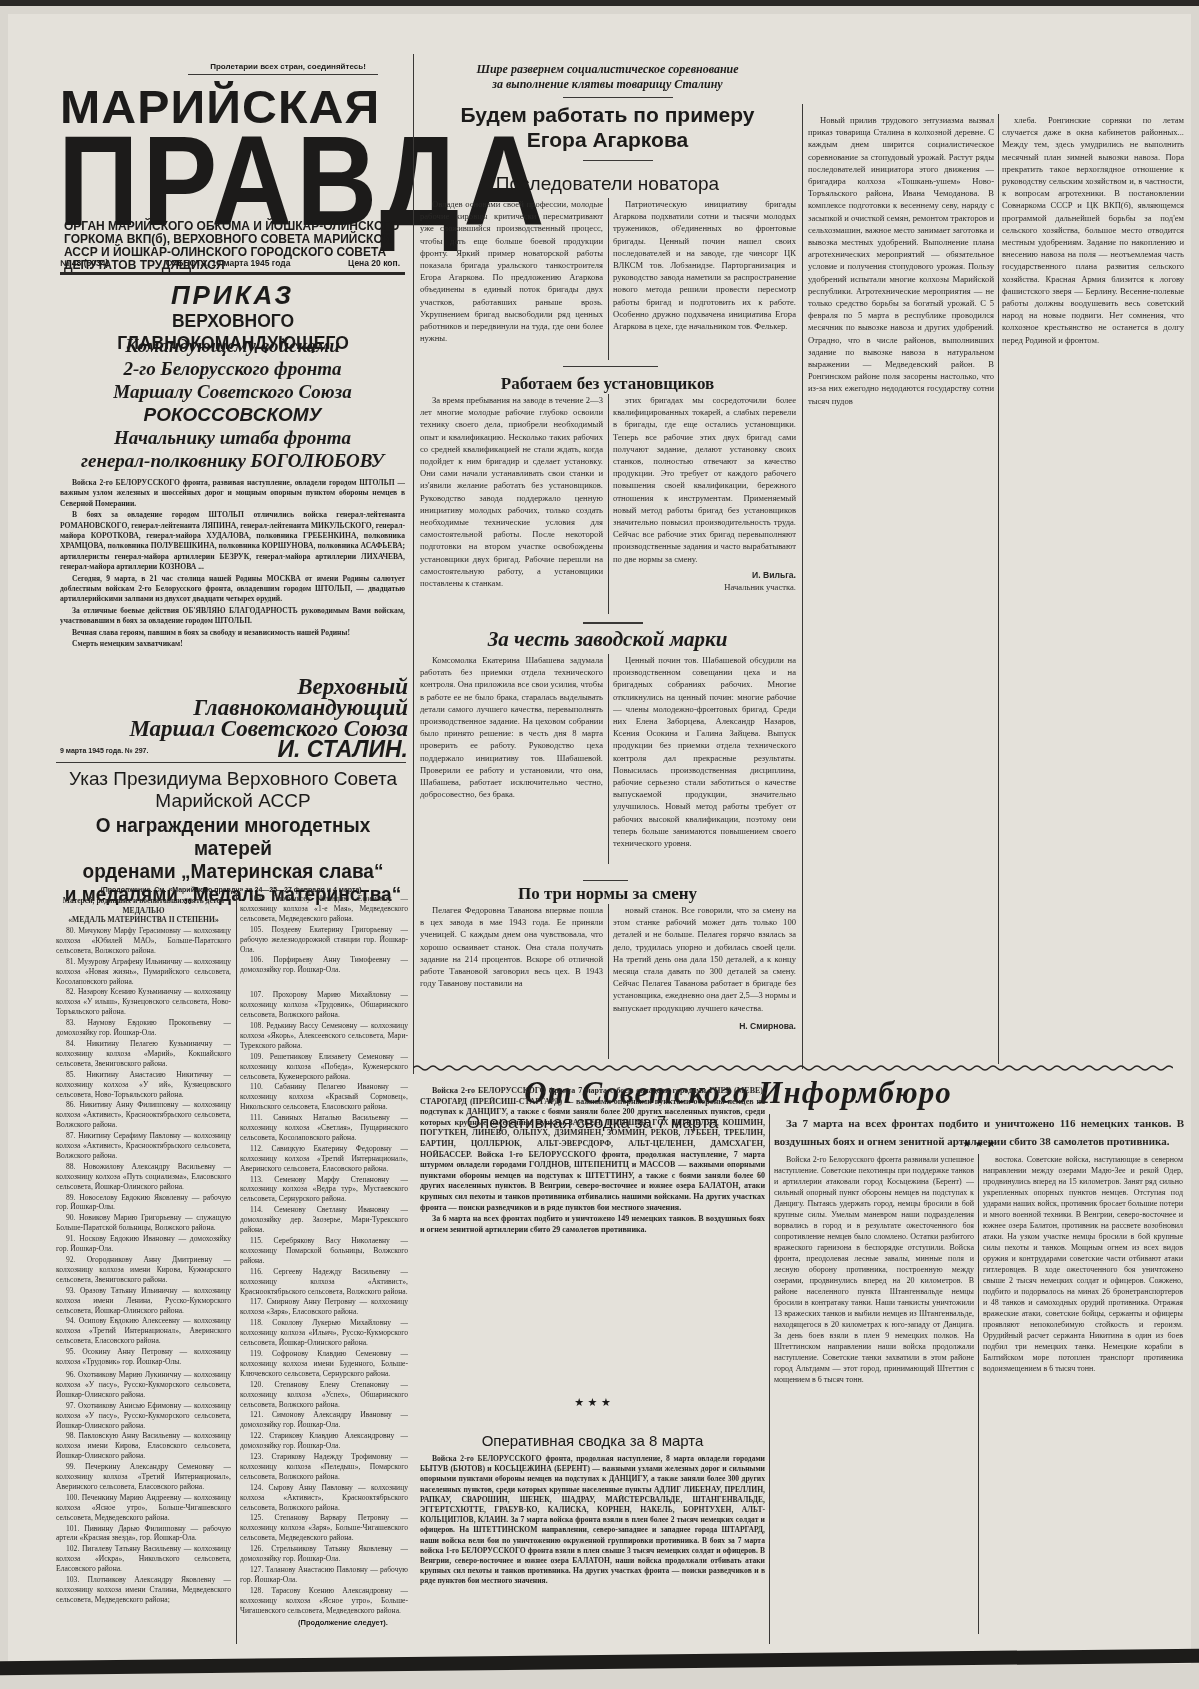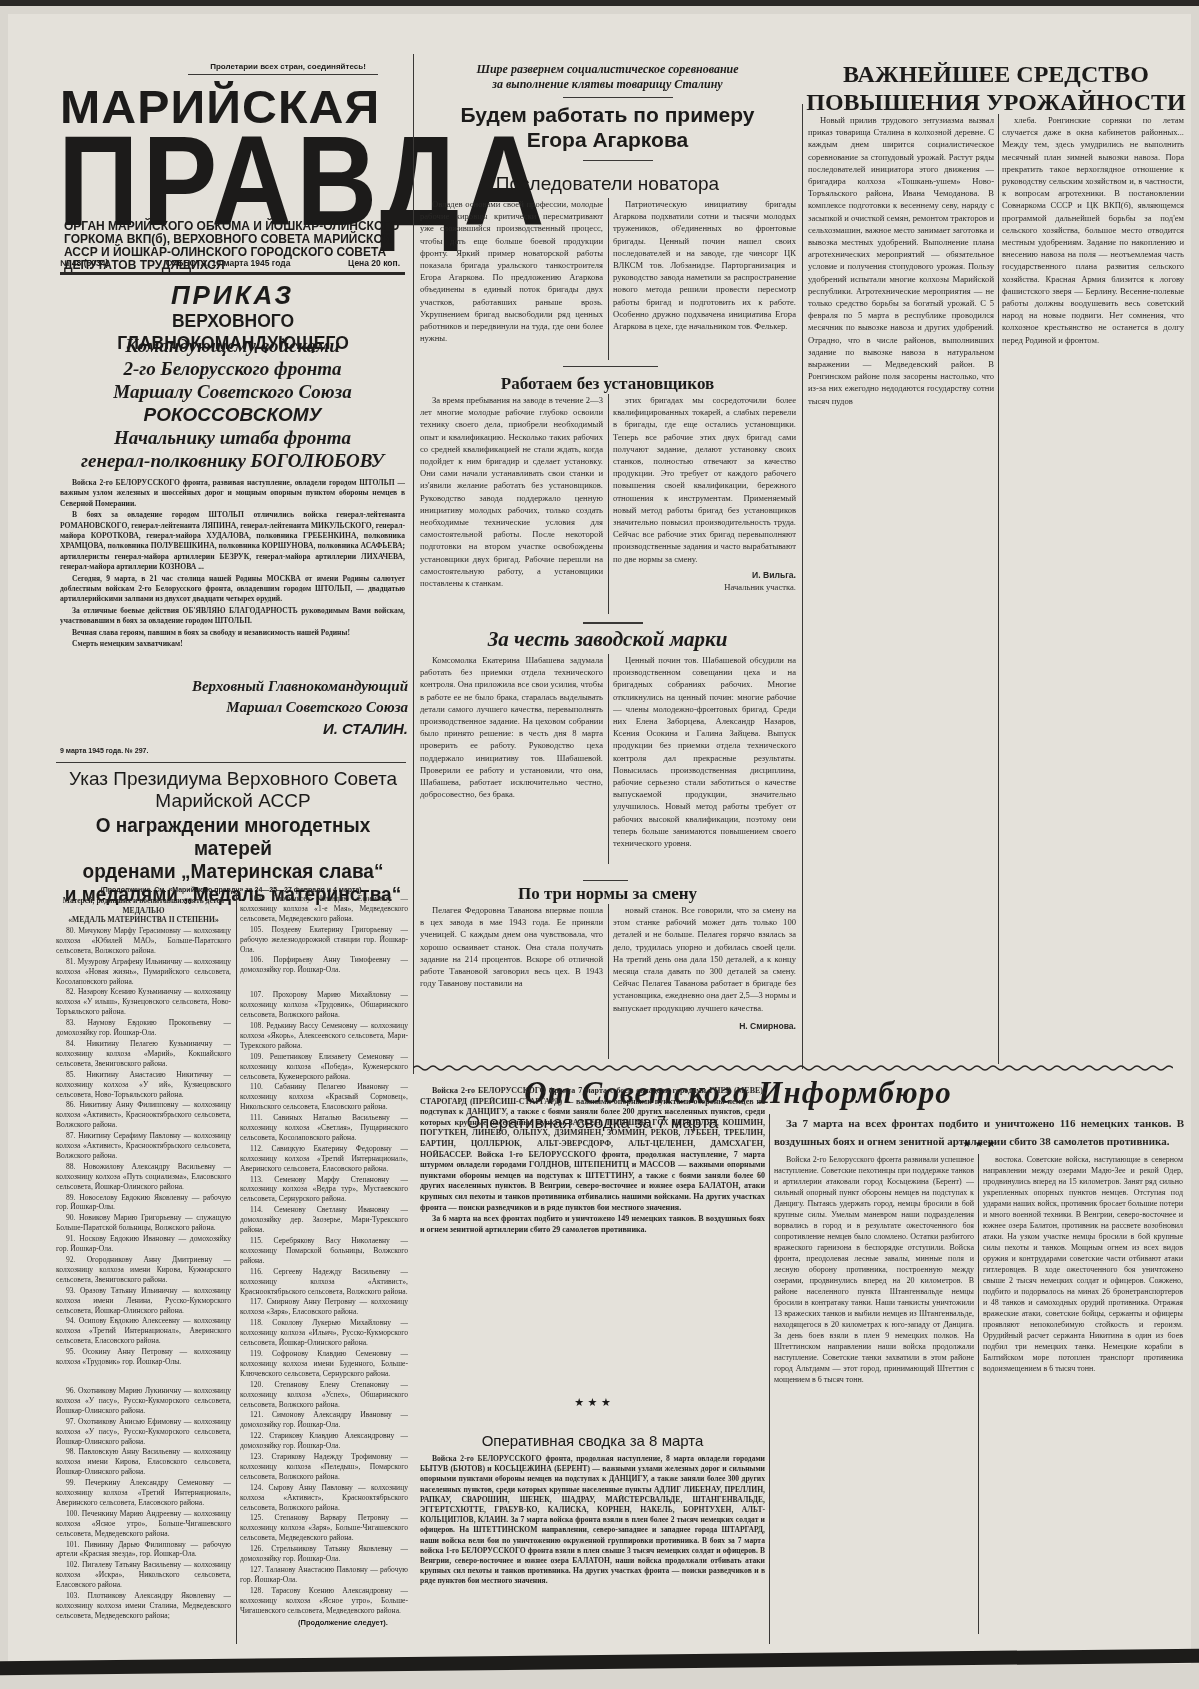--- a/index.html
+++ b/index.html
@@ -56,21 +56,21 @@
     <div>генерал-полковнику БОГОЛЮБОВУ</div>
   </div>
   <div class="abs txt bold" style="left: 52px; top: 464px; width: 345px; font-size: 7.6px; line-height: 10.4px; overflow: hidden; height: 195px;">
     <p>Войска 2-го БЕЛОРУССКОГО фронта, развивая наступление, овладели городом ШТОЛЬП — важным узлом железных и шоссейных дорог и мощным опорным пунктом обороны немцев в Северной Померании.</p>
     <p>В боях за овладение городом ШТОЛЬП отличились войска генерал-лейтенанта РОМАНОВСКОГО, генерал-лейтенанта ЛЯПИНА, генерал-лейтенанта МИКУЛЬСКОГО, генерал-майора КОРОТКОВА, генерал-майора ХУДАЛОВА, полковника ГРЕБЕНКИНА, полковника ХРАМЦОВА, полковника ПОЛУВЕШКИНА, полковника КОРШУНОВА, полковника АСАФЬЕВА; артиллеристы генерал-майора артиллерии БЕЗРУК, генерал-майора артиллерии ЛИХАЧЕВА, генерал-майора артиллерии КОЗНОВА ...</p>
     <p>Сегодня, 9 марта, в 21 час столица нашей Родины МОСКВА от имени Родины салютует доблестным войскам 2-го Белорусского фронта, овладевшим городом ШТОЛЬП, — двадцатью артиллерийскими залпами из двухсот двадцати четырех орудий.</p>
     <p>За отличные боевые действия ОБ'ЯВЛЯЮ БЛАГОДАРНОСТЬ руководимым Вами войскам, участвовавшим в боях за овладение городом ШТОЛЬП.</p>
     <p>Вечная слава героям, павшим в боях за свободу и независимость нашей Родины!</p>
     <p>Смерть немецким захватчикам!</p>
   </div>
-  <div class="abs h-ital" style="left:120px;top:662px;width:280px;font-size:15px;line-height:21px;text-align:right;">
+  <div class="abs h-ital" style="left:120px;top:662px;width:280px;font-size:23px;line-height:21px;text-align:right;">
     <div>Верховный Главнокомандующий</div>
     <div>Маршал Советского Союза</div>
     <div class="sans" style="font-style:italic;">И. СТАЛИН.</div>
   </div>
   <div class="abs sans bold" style="left:52px;top:733px;font-size:7px;">9 марта 1945 года. № 297.</div>
   <div class="hline" style="left:48px;top:748px;width:350px;"></div>
 
   <div class="abs h-mid" style="left:40px;top:754px;width:370px;">
     <div>Указ Президиума Верховного Совета</div>
     <div>Марийской АССР</div>
@@ -95,21 +95,21 @@
       <p style="margin: 0px 0px 1px; text-indent: 10px;">85. Никитину Анастасию Никитичну — колхозницу колхоза «У ий», Кузнецовского сельсовета, Ново-Торъяльского района.</p>
       <p style="margin: 0px 0px 1px; text-indent: 10px;">86. Никитину Анну Филипповну — колхозницу колхоза «Активист», Краснооктябрьского сельсовета, Волжского района.</p>
       <p style="margin: 0px 0px 1px; text-indent: 10px;">87. Никитину Серафиму Павловну — колхозницу колхоза «Активист», Краснооктябрьского сельсовета, Волжского района.</p>
       <p style="margin: 0px 0px 1px; text-indent: 10px;">88. Новожилову Александру Васильевну — колхозницу колхоза «Путь социализма», Еласовского сельсовета, Йошкар-Олинского района.</p>
       <p style="margin: 0px 0px 1px; text-indent: 10px;">89. Новоселову Евдокию Яковлевну — рабочую гор. Йошкар-Олы.</p>
       <p style="margin: 0px 0px 1px; text-indent: 10px;">90. Новикову Марию Григорьевну — служащую Больше-Паратской больницы, Волжского района.</p>
       <p style="margin: 0px 0px 1px; text-indent: 10px;">91. Носкову Евдокию Ивановну — домохозяйку гор. Йошкар-Ола.</p>
       <p style="margin: 0px 0px 1px; text-indent: 10px;">92. Огородникову Анну Дмитриевну — колхозницу колхоза имени Кирова, Кужмарского сельсовета, Звениговского района.</p>
       <p style="margin: 0px 0px 1px; text-indent: 10px;">93. Оразову Татьяну Ильиничну — колхозницу колхоза имени Ленина, Русско-Кукморского сельсовета, Йошкар-Олинского района.</p>
       <p style="margin: 0px 0px 1px; text-indent: 10px;">94. Осипову Евдокию Алексеевну — колхозницу колхоза «Третий Интернационал», Аверинского сельсовета, Еласовского района.</p>
-      <p style="margin: 0px 0px 19px; text-indent: 10px;">95. Осокину Анну Петровну — колхозницу колхоза «Трудовик» гор. Йошкар-Олы.</p>
+      <p style="margin: 0px 0px 3px; text-indent: 10px;">95. Осокину Анну Петровну — колхозницу колхоза «Трудовик» гор. Йошкар-Олы.</p>
       <p style="margin: 0px 0px 1px; text-indent: 10px;">96. Охотникову Марию Лукиничну — колхозницу колхоза «У пасу», Русско-Кукморского сельсовета, Йошкар-Олинского района.</p>
       <p style="margin: 0px 0px 1px; text-indent: 10px;">97. Охотникову Анисью Ефимовну — колхозницу колхоза «У пасу», Русско-Кукморского сельсовета, Йошкар-Олинского района.</p>
       <p style="margin: 0px 0px 1px; text-indent: 10px;">98. Павловскую Анну Васильевну — колхозницу колхоза имени Кирова, Еласовского сельсовета, Йошкар-Олинского района.</p>
       <p style="margin: 0px 0px 1px; text-indent: 10px;">99. Печеркину Александру Семеновну — колхозницу колхоза «Третий Интернационал», Аверинского сельсовета, Еласовского района.</p>
       <p style="margin: 0px 0px 1px; text-indent: 10px;">100. Печенкину Марию Андреевну — колхозницу колхоза «Ясное утро», Больше-Чигашевского сельсовета, Медведевского района.</p>
       <p style="margin: 0px 0px 1px; text-indent: 10px;">101. Пивинну Дарью Филипповну — рабочую артели «Красная звезда», гор. Йошкар-Ола.</p>
       <p style="margin: 0px 0px 1px; text-indent: 10px;">102. Пигалеву Татьяну Васильевну — колхозницу колхоза «Искра», Никольского сельсовета, Еласовского района.</p>
       <p style="margin: 0px 0px 1px; text-indent: 10px;">103. Плотникову Александру Яковлевну — колхозницу колхоза имени Сталина, Медведевского сельсовета, Медведевского района;</p>
     </div>
   <div class="vline" style="left:228px;top:880px;height:750px;"></div>
@@ -191,24 +191,20 @@
       <p>Пелагея Федоровна Таванова впервые пошла в цех завода в мае 1943 года. Ее приняли ученицей. С каждым днем она чувствовала, что хорошо осваивает станок. Она стала получать задание на 214 процентов. Вскоре об отличной работе Тавановой заговорил весь цех. В 1943 году Таванову поставили на</p>
     </div>
   <div class="vline" style="left:600px;top:890px;height:155px;"></div>
   <div class="abs txt" style="left: 605px; top: 890px; width: 183px; overflow: hidden; height: 160px;">
     <p>новый станок. Все говорили, что за смену на этом станке рабочий может дать только 100 деталей и не больше. Пелагея горячо взялась за дело, трудилась упорно и добилась своей цели. На третий день она дала 150 деталей, а к концу месяца стала давать по 300 деталей за смену. Сейчас Пелагея Таванова работает в бригаде без установщика, ежедневно она дает 2,5—3 нормы и выпускает продукцию лучшего качества.</p>
     <div class="sans bold" style="text-align:right;margin-top:6px;">Н. Смирнова.</div>
   </div>
 
   <div class="vline" style="left:794px;top:90px;height:965px;"></div>
 
-  <div class="abs h-big" style="left:798px;top:46px;width:380px;font-family:'Liberation Serif',serif;font-size:24px;line-height:28px;">
-    <div>ВАЖНЕЙШЕЕ СРЕДСТВО</div>
-    <div>ПОВЫШЕНИЯ УРОЖАЙНОСТИ</div>
-  </div>
   <div class="abs txt" style="left: 800px; top: 100px; width: 186px; overflow: hidden; height: 948px;">
       <p>Новый прилив трудового энтузиазма вызвал приказ товарища Сталина в колхозной деревне. С каждым днем ширится социалистическое соревнование за стопудовый урожай. Растут ряды последователей инициатора этого движения — бригадира колхоза «Тошкань-ушем» Ново-Торъяльского района, Ивана Чемоданова. В комплексе подготовки к весеннему севу, наряду с засыпкой и очисткой семян, ремонтом тракторов и сельхозмашин, важное место занимает заготовка и вывозка местных удобрений. Выполнение плана агротехнических мероприятий — обязательное условие и получения стопудового урожая. Пользу удобрений испытали многие колхозы Марийской республики. Агротехнические мероприятия — не только средство борьбы за богатый урожай. С 5 февраля по 5 марта в республике проводился месячник по вывозке навоза и других удобрений. Отрадно, что в числе районов, выполнивших задание по вывозке навоза в натуральном выражении — Медведевский район. В Ронгинском районе поля засорены настолько, что из-за них ежегодно недодаются государству сотни тысяч пудов</p>
     </div>
   <div class="vline" style="left:990px;top:100px;height:950px;"></div>
   <div class="abs txt" style="left: 994px; top: 100px; width: 182px; overflow: hidden; height: 948px;">
       <p>хлеба. Ронгинские сорняки по летам случается даже в окна кабинетов районных... Между тем, здесь умудрились не выполнить месячный план зимней вывозки навоза. Пора прекратить такое верхоглядное отношение к руководству сельским хозяйством и, в частности, к вопросам агротехники. В постановлении Совнаркома СССР и ЦК ВКП(б), являющемся программой дальнейшей борьбы за под'ем сельского хозяйства, большое место отводится местным удобрениям. Задание по накоплению и внесению навоза на поля — неотъемлемая часть государственного плана развития сельского хозяйства. Красная Армия близится к логову фашистского зверя — Берлину. Весенне-полевые работы должны воодушевить весь советский народ на новые подвиги. Нет сомнения, что колхозное крестьянство не останется в долгу перед Родиной и фронтом.</p>
     </div>
 
   <svg class="abs" style="left:405px;top:1050px;" width="760" height="8">
     <path d="M0 4 Q4 0 8 4 T16 4 T24 4 T32 4 T40 4 T48 4 T56 4 T64 4 T72 4 T80 4 T88 4 T96 4 T104 4 T112 4 T120 4 T128 4 T136 4 T144 4 T152 4 T160 4 T168 4 T176 4 T184 4 T192 4 T200 4 T208 4 T216 4 T224 4 T232 4 T240 4 T248 4 T256 4 T264 4 T272 4 T280 4 T288 4 T296 4 T304 4 T312 4 T320 4 T328 4 T336 4 T344 4 T352 4 T360 4 T368 4 T376 4 T384 4 T392 4 T400 4 T408 4 T416 4 T424 4 T432 4 T440 4 T448 4 T456 4 T464 4 T472 4 T480 4 T488 4 T496 4 T504 4 T512 4 T520 4 T528 4 T536 4 T544 4 T552 4 T560 4 T568 4 T576 4 T584 4 T592 4 T600 4 T608 4 T616 4 T624 4 T632 4 T640 4 T648 4 T656 4 T664 4 T672 4 T680 4 T688 4 T696 4 T704 4 T712 4 T720 4 T728 4 T736 4 T744 4 T752 4 T760 4" fill="none" stroke="#2a2826" stroke-width="1.3"></path>

